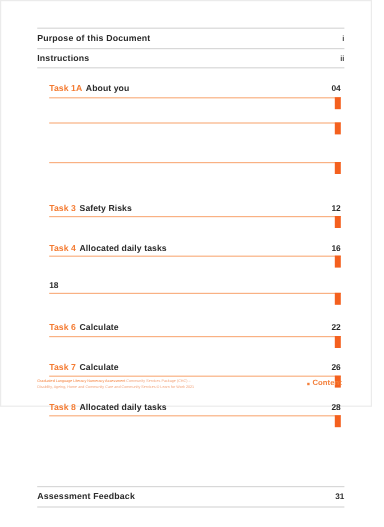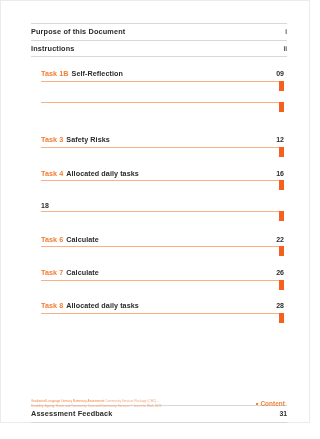--- a/index.html
+++ b/index.html
@@ -9,21 +9,21 @@
   body {
     width: 310px;
     height: 439px;
     background: #ffffff;
     font-family: "Liberation Sans", sans-serif;
     overflow: hidden;
   }
   .page {
     position: relative;
     width: 310px;
-    height: 423px;
+    height: 339px;
     background: #ffffff;
     box-sizing: border-box;
     border: 1px solid #ebebeb;
     padding: 0;
   }
 
   
   .front-matter {
     position: absolute;
     left: 30px;
@@ -185,29 +185,34 @@
       <span class="fm-page">i</span>
     </div>
     <div class="fm-row">
       <span class="fm-title">Instructions</span>
       <span class="fm-page">ii</span>
     </div>
   </div>
 
   <div class="task-list">
 
-
-    <div class="task-row">
-      <div class="task-head">
-        <span class="task-label">
-          <span class="task-num">Task 1B</span>
-          <span class="task-name">Self-Reflection</span>
-        </span>
-        <span class="task-page">09</span>
-      </div>
+    <div class="task-row">
+      <div class="task-head">
+        <span class="task-label">
+          <span class="task-num">Task 1A</span>
+          <span class="task-name">About you</span>
+        </span>
+        <span class="task-page">04</span>
+      </div>
+      <div class="task-rule">
+        <span class="task-marker"></span>
+      </div>
+    </div>
+
+    <div class="task-row">
       <div class="task-rule">
         <span class="task-marker"></span>
       </div>
     </div>
 
     <div class="task-row">
       <div class="task-rule">
         <span class="task-marker"></span>
       </div>
     </div>

